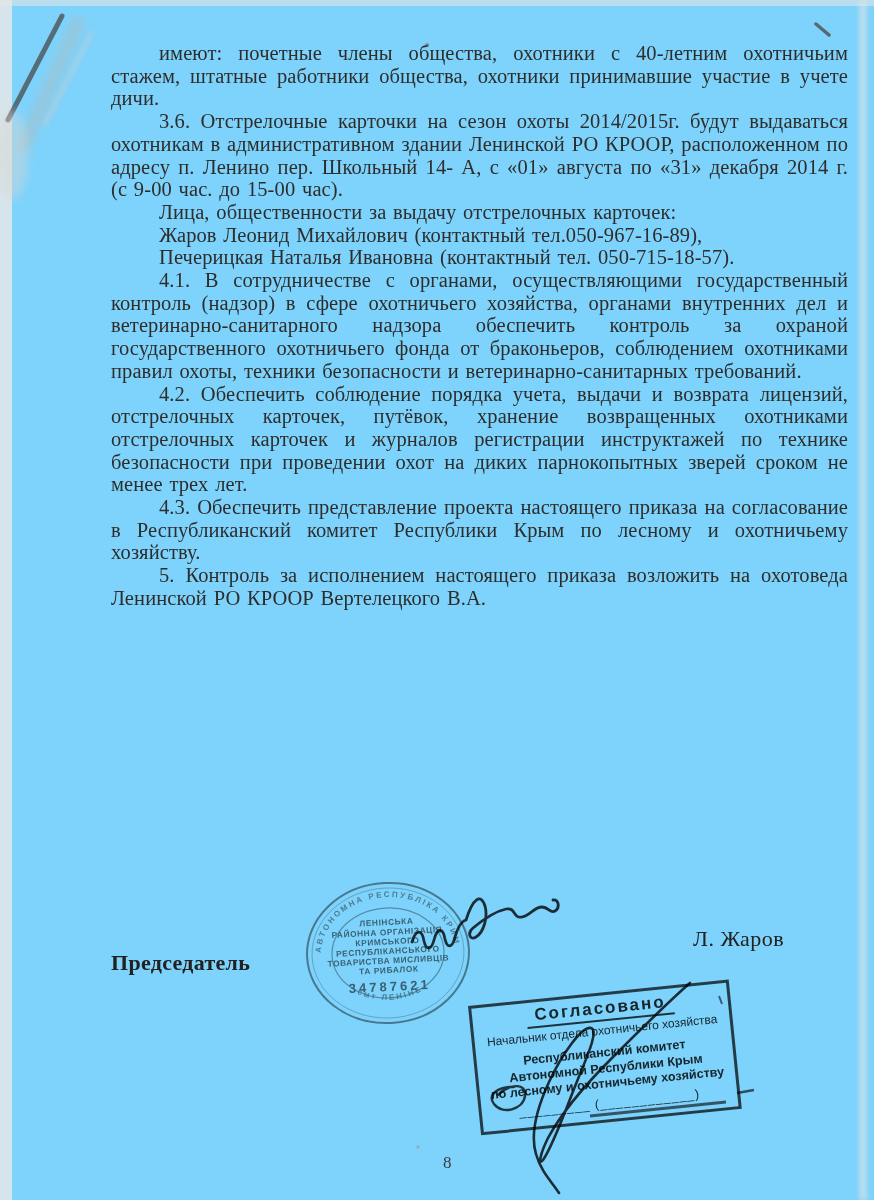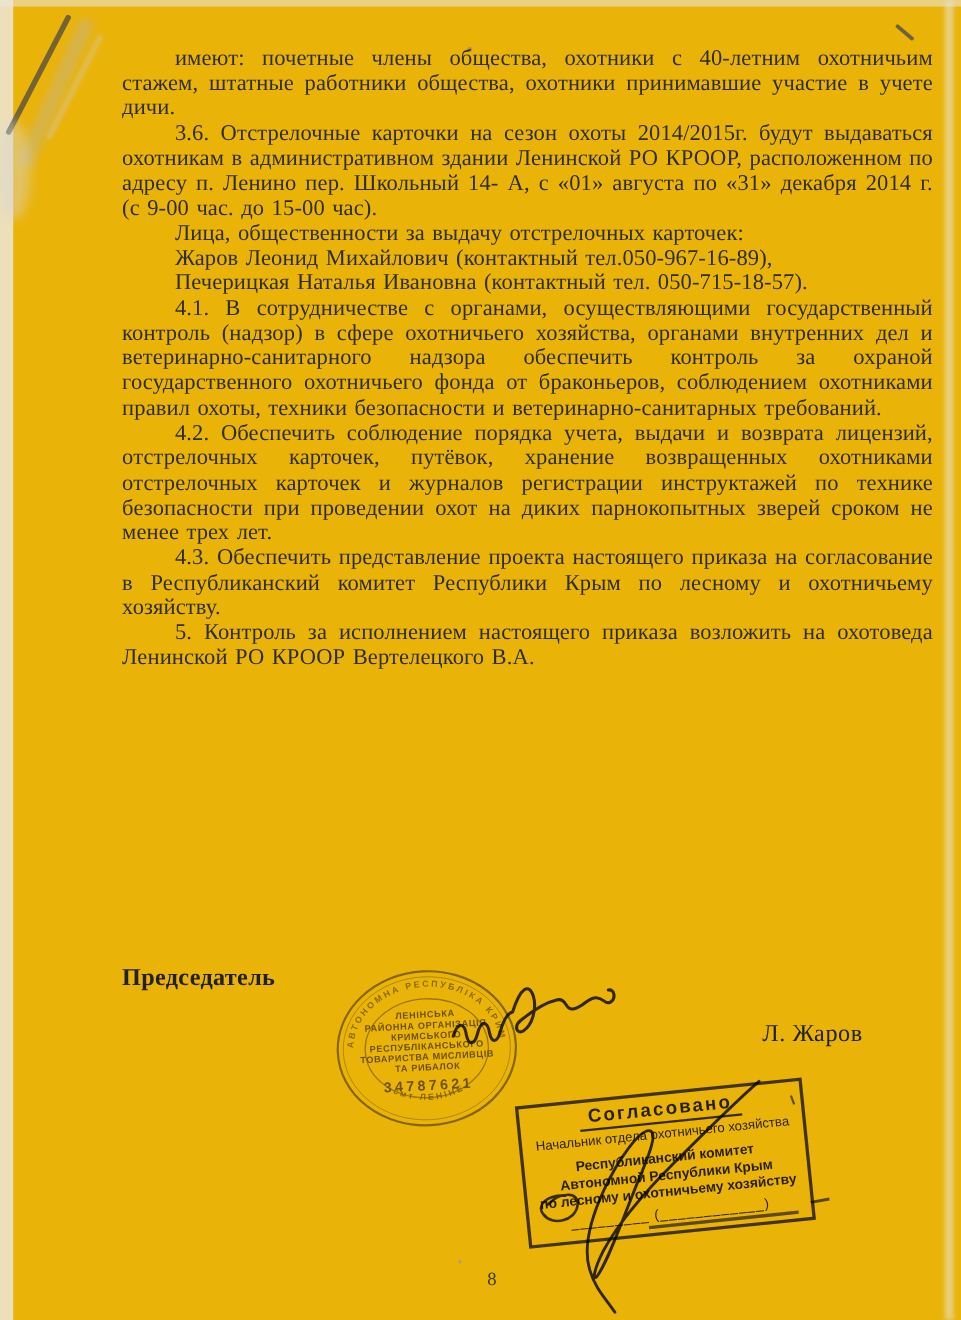--- a/index.html
+++ b/index.html
@@ -1,30 +1,30 @@
 <!DOCTYPE html>
 <html><head>
 <meta charset="utf-8">
 <style>
   html,body { margin:0; padding:0; background:#888; }
   .page {
     position:relative; width:874px; height:1200px;
-    background:#eab308; overflow:hidden;
+    background:#7dd3fc; overflow:hidden;
     font-family:"Liberation Serif", serif;
   }
   
   .doc-body {
     position:absolute; left:111px; top:42px; width:737px;
     font-size:20.5px; line-height:22.7px; color:#2e2d2b;
     word-spacing:1.5px; letter-spacing:0.1px;
   }
   .doc-body p { margin:0; text-indent:48px; text-align:justify; }
   
   .sig-left {
-    position:absolute; left:111px; top:876px;
+    position:absolute; left:111px; top:951px;
     font-weight:bold; font-size:22px; line-height:24px; color:#222120;
     letter-spacing:0.3px;
   }
   .sig-name {
     position:absolute; left:693px; top:926px;
     font-weight:normal; font-size:22px; color:#222120; letter-spacing:0.5px;
   }
   .page-number {
     position:absolute; left:443px; top:1153px;
     font-size:17px; color:#3a3a3a;

